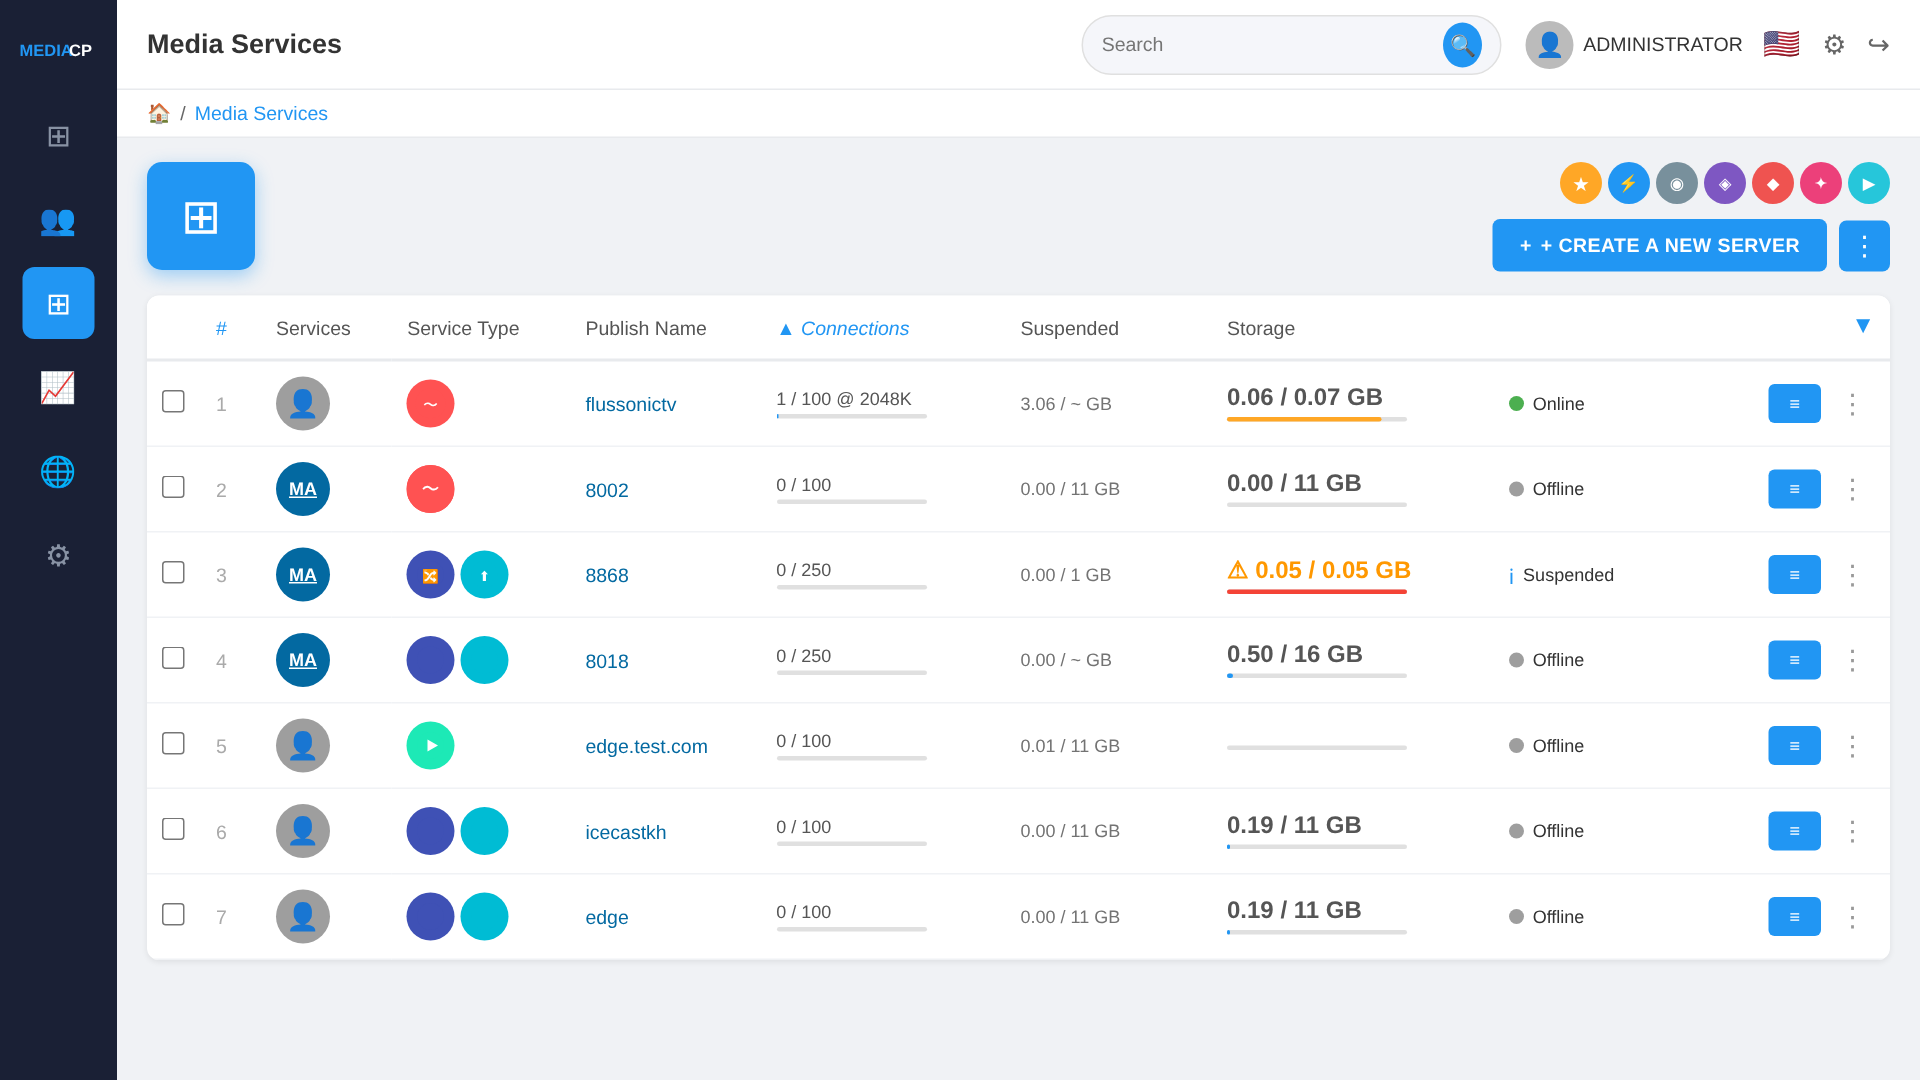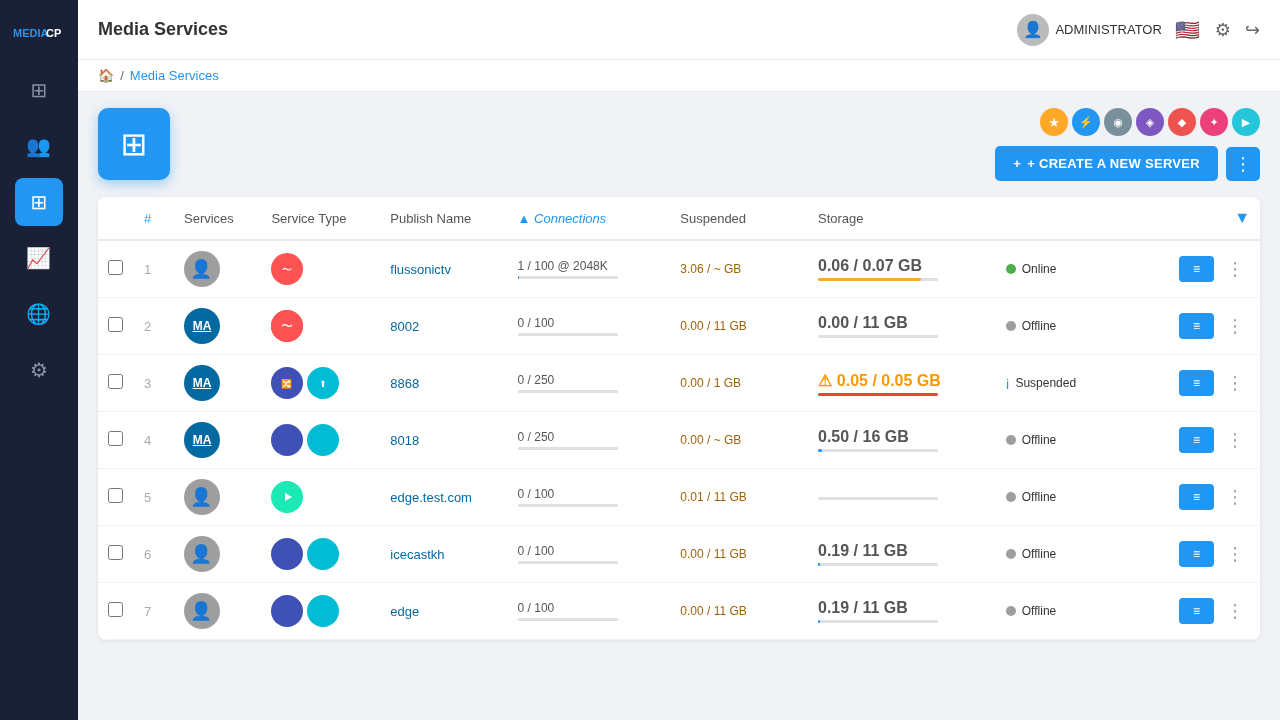--- a/index.html
+++ b/index.html
@@ -308,21 +308,21 @@
       background: #e0e0e0;
       border-radius: 2px;
       width: 100px;
     }
     .progress-bar-fill {
       height: 100%;
       border-radius: 2px;
       background: #2196F3;
     }
 
-    .bw-text { font-size: 12px; color: #a16207; }
+    .bw-text { font-size: 12px; color: #737373; }
 
     .storage-wrap {
       display: flex;
       flex-direction: column;
       gap: 3px;
     }
     .storage-text { font-size: 16px; color: #555; font-weight: bold; }
     .storage-bar-wrap {
       height: 3px;
       background: #e0e0e0;
@@ -444,20 +444,26 @@
   </div>
   <div class="sidebar-item">
     <span>⚙</span>
   </div>
 </nav>
 
 <div class="main">
 
   <div class="topbar">
     <span class="topbar-title">Media Services</span>
+    <div class="search-box">
+      <input type="text" placeholder="Search" style="">
+      <button class="search-icon-btn">
+        <span>🔍</span>
+      </button>
+    </div>
     <div class="topbar-actions">
       <div class="admin-area">
         <div class="admin-avatar">
           <span style="color:#fff;font-size:16px;">👤</span>
         </div>
         <span class="admin-name">ADMINISTRATOR</span>
       </div>
       <span class="flag-icon">🇺🇸</span>
       <span class="topbar-icon">⚙</span>
       <span class="topbar-icon">↪</span>

